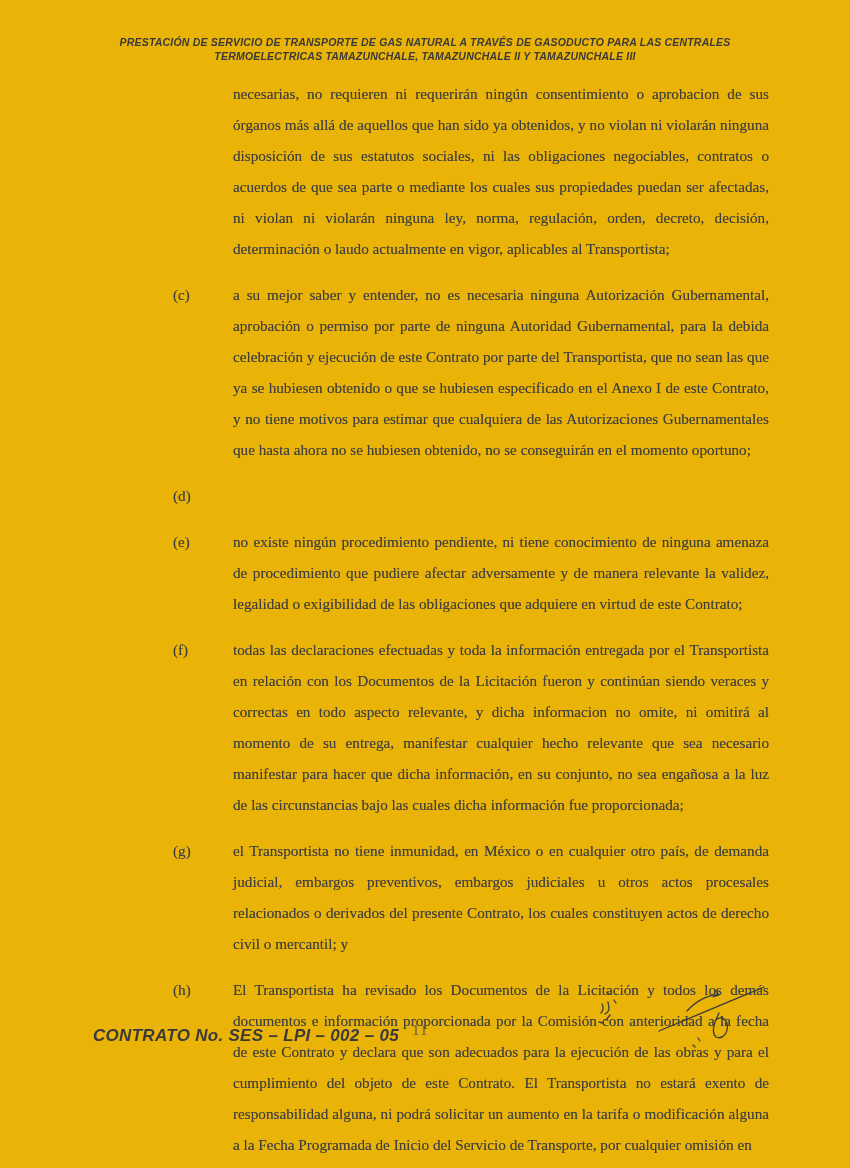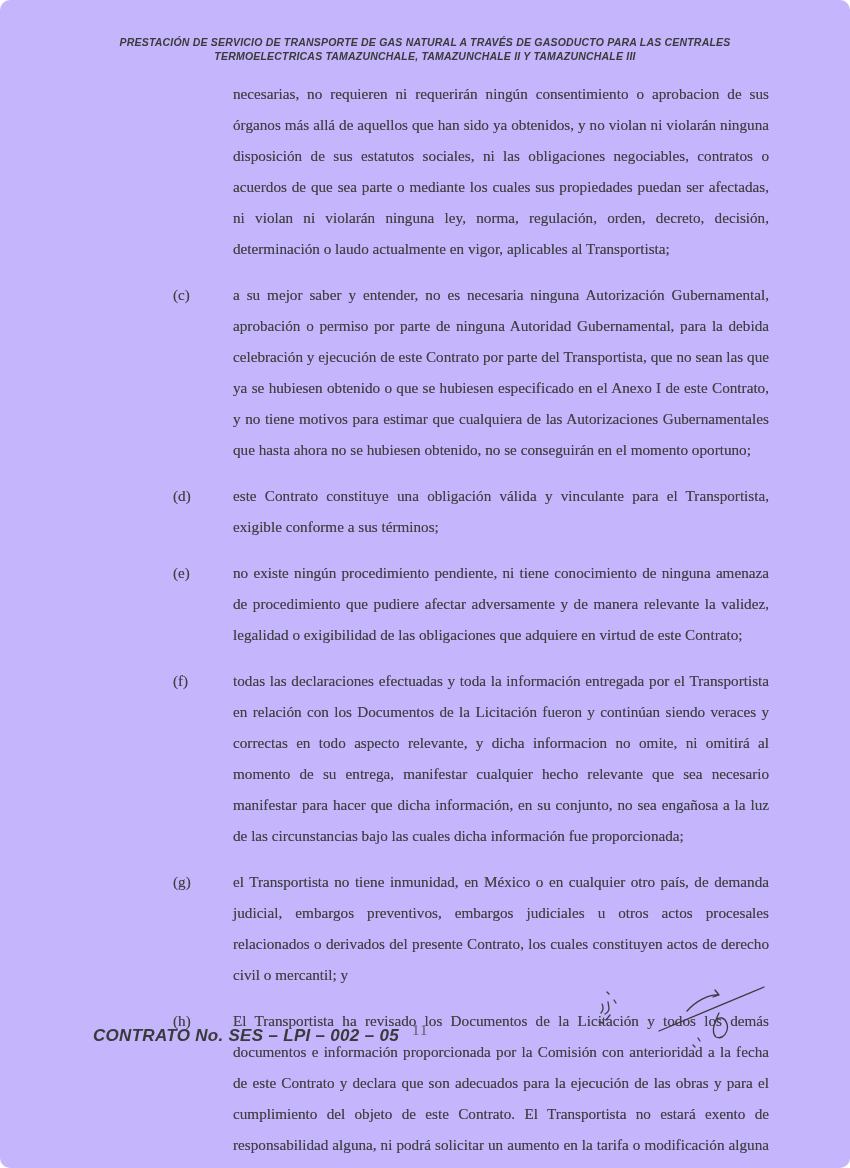--- a/index.html
+++ b/index.html
@@ -5,23 +5,22 @@
   html,body{margin:0;padding:0;}
   body{
     width:850px;height:1168px;
     background:#ffffff;
     position:relative;
     overflow:hidden;
     font-family:"Liberation Serif", serif;
   }
   .page{
     position:absolute;inset:0;
-    background:#c4b5fd;
+    background:#eab308;
     color:#3e3e3e;
-    border-radius:10px;
   }
   
   .doc-header{
     position:absolute;
     top:36px;left:75px;width:700px;
     text-align:center;
     font-family:"Liberation Sans", sans-serif;
     font-style:italic;
     font-weight:bold;
     font-size:10.5px;
@@ -102,21 +101,20 @@
     <div class="para">
       <div class="para-label"></div>
       <div class="para-text">necesarias, no requieren ni requerirán ningún consentimiento o aprobacion de sus órganos más allá de aquellos que han sido ya obtenidos, y no violan ni violarán ninguna disposición de sus estatutos sociales, ni las obligaciones negociables, contratos o acuerdos de que sea parte o mediante los cuales sus propiedades puedan ser afectadas, ni violan ni violarán ninguna ley, norma, regulación, orden, decreto, decisión, determinación o laudo actualmente en vigor, aplicables al Transportista;</div>
     </div>
     <div class="para">
       <div class="para-label">(c)</div>
       <div class="para-text">a su mejor saber y entender, no es necesaria ninguna Autorización Gubernamental, aprobación o permiso por parte de ninguna Autoridad Gubernamental, para la debida celebración y ejecución de este Contrato por parte del Transportista, que no sean las que ya se hubiesen obtenido o que se hubiesen especificado en el Anexo I de este Contrato, y no tiene motivos para estimar que cualquiera de las Autorizaciones Gubernamentales que hasta ahora no se hubiesen obtenido, no se conseguirán en el momento oportuno;</div>
     </div>
     <div class="para">
       <div class="para-label">(d)</div>
-      <div class="para-text">este Contrato constituye una obligación válida y vinculante para el Transportista, exigible conforme a sus términos;</div>
     </div>
     <div class="para">
       <div class="para-label">(e)</div>
       <div class="para-text">no existe ningún procedimiento pendiente, ni tiene conocimiento de ninguna amenaza de procedimiento que pudiere afectar adversamente y de manera relevante la validez, legalidad o exigibilidad de las obligaciones que adquiere en virtud de este Contrato;</div>
     </div>
     <div class="para">
       <div class="para-label">(f)</div>
       <div class="para-text">todas las declaraciones efectuadas y toda la información entregada por el Transportista en relación con los Documentos de la Licitación fueron y continúan siendo veraces y correctas en todo aspecto relevante, y dicha informacion no omite, ni omitirá al momento de su entrega, manifestar cualquier hecho relevante que sea necesario manifestar para hacer que dicha información, en su conjunto, no sea engañosa a la luz de las circunstancias bajo las cuales dicha información fue proporcionada;</div>
     </div>
     <div class="para">

